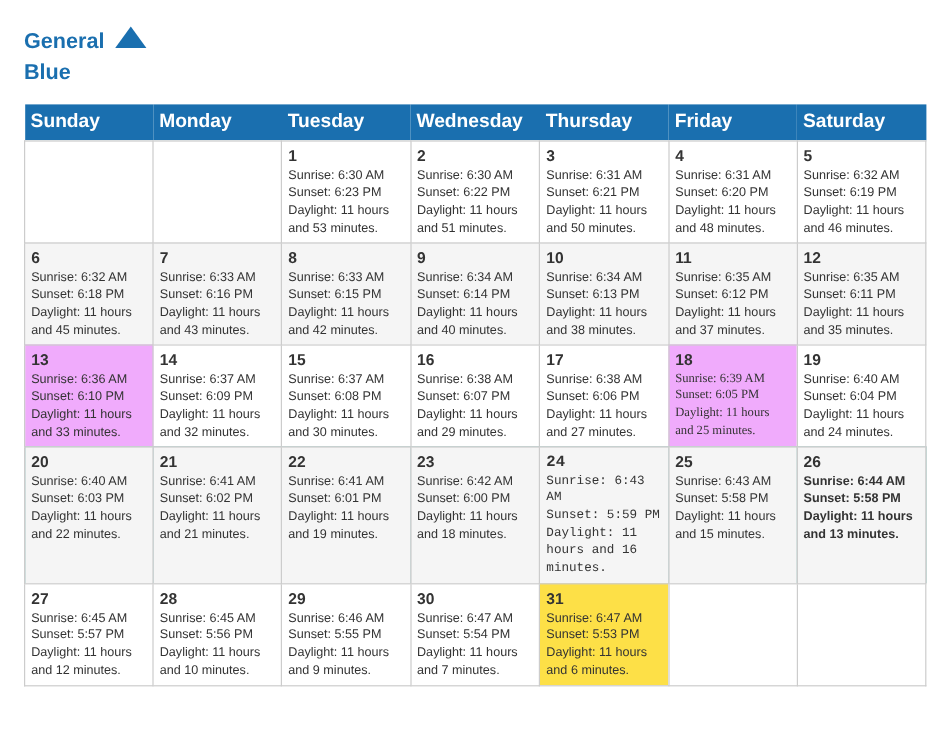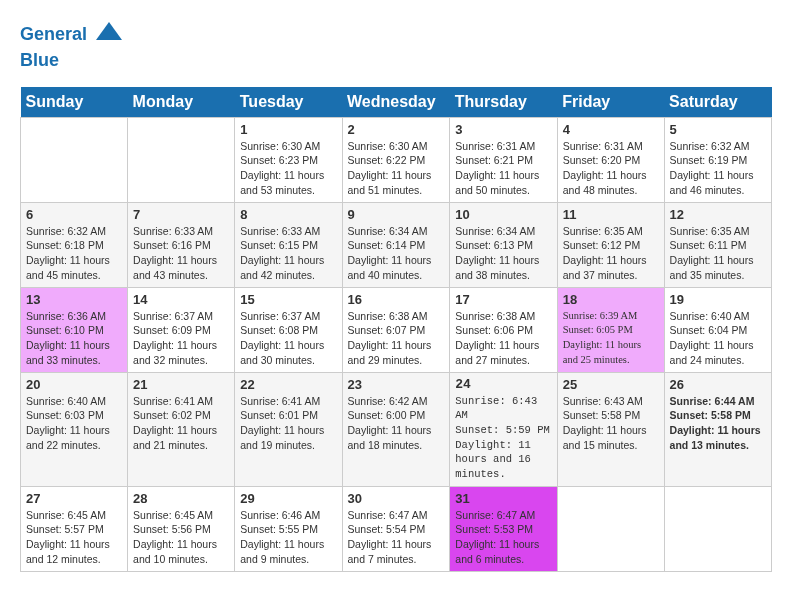--- a/index.html
+++ b/index.html
@@ -308,21 +308,21 @@
           <div class="day-info" style="white-space: pre-line;">Sunrise: 6:46 AM
 Sunset: 5:55 PM
 Daylight: 11 hours and 9 minutes.</div>
         </td>
         <td style="background-color: rgb(255, 255, 255);">
           <span class="day-num">30</span>
           <div class="day-info" style="white-space: pre-line;">Sunrise: 6:47 AM
 Sunset: 5:54 PM
 Daylight: 11 hours and 7 minutes.</div>
         </td>
-        <td style="background-color: #d946ef;">
+        <td style="background-color: #fde047;">
           <span class="day-num">31</span>
           <div class="day-info" style="white-space: pre-line;">Sunrise: 6:47 AM
 Sunset: 5:53 PM
 Daylight: 11 hours and 6 minutes.</div>
         </td>
         <td style="background-color: rgb(255, 255, 255);"></td>
         <td style="background-color: rgb(255, 255, 255);"></td>
       </tr>
     </tbody>
 </table>

